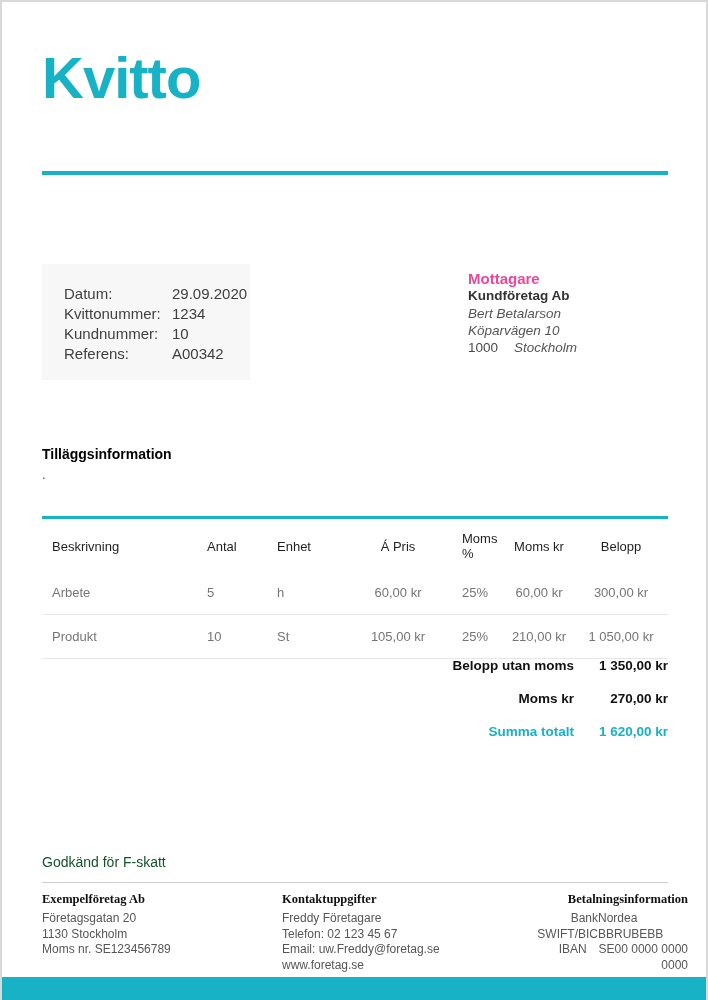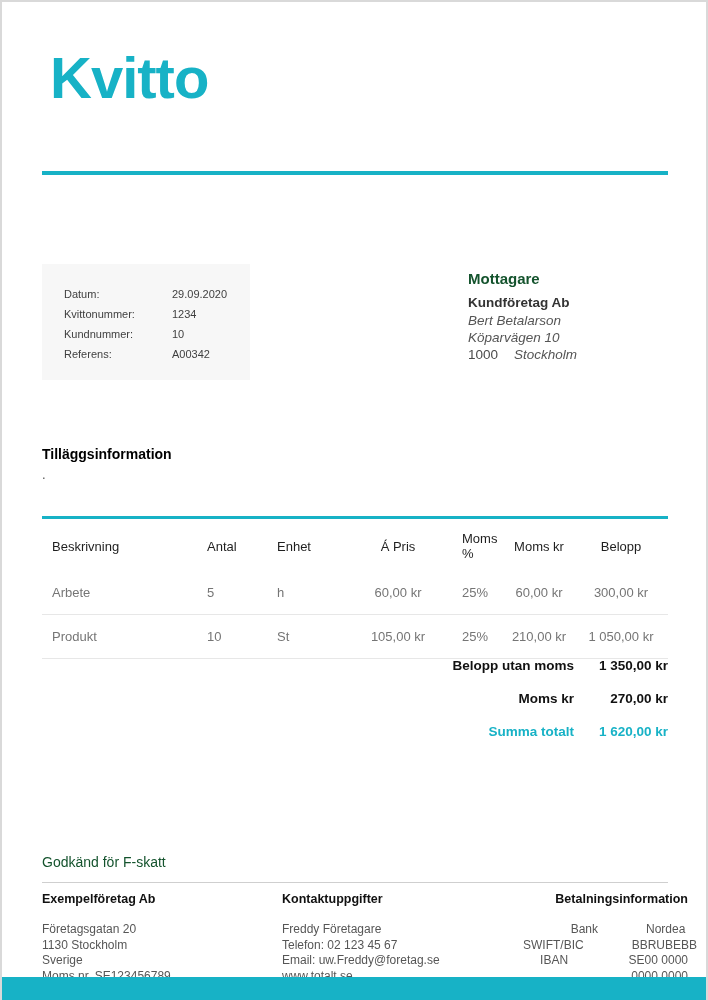--- a/index.html
+++ b/index.html
@@ -12,47 +12,47 @@
   .page{
     position:relative;
     width:708px;height:1000px;
     background:#fff;
     border:2px solid #d9d9d9;
     border-bottom:none;
     overflow:hidden;
   }
   
   .title{
-    position:absolute;left:48px;top:42px;
+    position:absolute;left:40px;top:42px;
     font-size:58px;font-weight:bold;letter-spacing:-1px;
     color:var(--accent);
   }
   .logo{
     position:absolute;left:579px;top:43px;
     width:88px;height:88px;border-radius:50%;
     background:var(--logo_bg);
     display:flex;align-items:center;justify-content:center;
   }
   .logo span{color:#fff;font-size:17px;}
   .header-divider{
     position:absolute;left:40px;top:169px;width:626px;height:4px;
     background:var(--accent);
   }
   
   .meta-box{
     position:absolute;left:40px;top:262px;width:208px;height:116px;
     background:#f7f7f7;
     padding:20px 0 0 22px;
-    font-size:11px;color:#3f3f3f;
+    font-size:15px;color:#3f3f3f;
   }
   .meta-row{display:flex;line-height:20px;}
   .meta-label{width:108px;}
   
   .recipient{position:absolute;left:466px;top:268px;font-size:13.5px;color:#4a4a4a;}
-  .recipient-heading{font-size:15px;font-weight:bold;color:#14532d;margin-bottom:7px;}
+  .recipient-heading{font-size:15px;font-weight:bold;color:#ec4899;}
   .recipient-company{font-weight:bold;color:#333;line-height:18px;}
   .recipient-line{line-height:17px;}
   .italic{font-style:italic;color:#555;}
   .zip{margin-right:16px;font-style:normal;color:#4a4a4a;}
   
   .addinfo{position:absolute;left:40px;top:444px;}
   .addinfo-heading{font-size:14px;font-weight:bold;color:#000;}
   .addinfo-text{font-size:13px;color:#555;margin-top:5px;}
   
   .items{
@@ -87,23 +87,23 @@
   .t-value{font-weight:bold;color:#111;width:94px;text-align:right;}
   .totals-row.grand .t-label,.totals-row.grand .t-value{color:var(--accent);}
   
   .tax-note{position:absolute;left:40px;top:852px;font-size:14px;color:#14532d;}
   .footer-divider{position:absolute;left:40px;top:880px;width:626px;height:1px;background:#cfcfcf;}
   .footer{position:absolute;left:0;top:890px;width:708px;font-size:12px;color:#565656;}
   .fcol{position:absolute;top:0;}
   .fcol-company{left:40px;width:220px;}
   .fcol-contact{left:280px;width:210px;}
   .fcol-payment{left:521px;width:165px;text-align:right;}
-  .fcol-heading{font-weight:bold;color:#111;margin-bottom:16px;font-size:12.5px;}
+  .fcol-heading{font-weight:bold;color:#111;margin-bottom:4px;font-size:12.5px;font-family:Liberation Serif, serif;}
   .fline{line-height:15.5px;}
-  .pay-row{display:flex;line-height:15.5px;gap:48px;}
+  .pay-row{display:flex;line-height:15.5px;}
   .pay-label{width:75px;}
   .bottom-bar{
     position:absolute;left:0;bottom:0;width:708px;height:23px;
     background:var(--accent);
   }
 </style>
 </head>
 <body>
 
 <div class="page">
@@ -204,29 +204,28 @@
   </div>
 
   <div class="tax-note">Godkänd för F-skatt</div>
   <div class="footer-divider"></div>
 
   <div class="footer">
     <div class="fcol fcol-company">
       <div class="fcol-heading">Exempelföretag Ab</div>
       <div class="fline">Företagsgatan 20</div>
       <div class="fline">1130 Stockholm</div>
-      <div class="fline">Sverige</div>
       <div class="fline">Moms nr. SE123456789</div>
     </div>
     <div class="fcol fcol-contact">
       <div class="fcol-heading">Kontaktuppgifter</div>
       <div class="fline">Freddy Företagare</div>
       <div class="fline">Telefon: 02 123 45 67</div>
       <div class="fline">Email: uw.Freddy@foretag.se</div>
-      <div class="fline">www.totalt.se</div>
+      <div class="fline">www.foretag.se</div>
     </div>
     <div class="fcol fcol-payment">
       <div class="fcol-heading">Betalningsinformation</div>
       <div class="pay-row">
         <span class="pay-label">Bank</span>
         <span class="pay-value">Nordea</span>
       </div>
       <div class="pay-row">
         <span class="pay-label">SWIFT/BIC</span>
         <span class="pay-value">BBRUBEBB</span>

